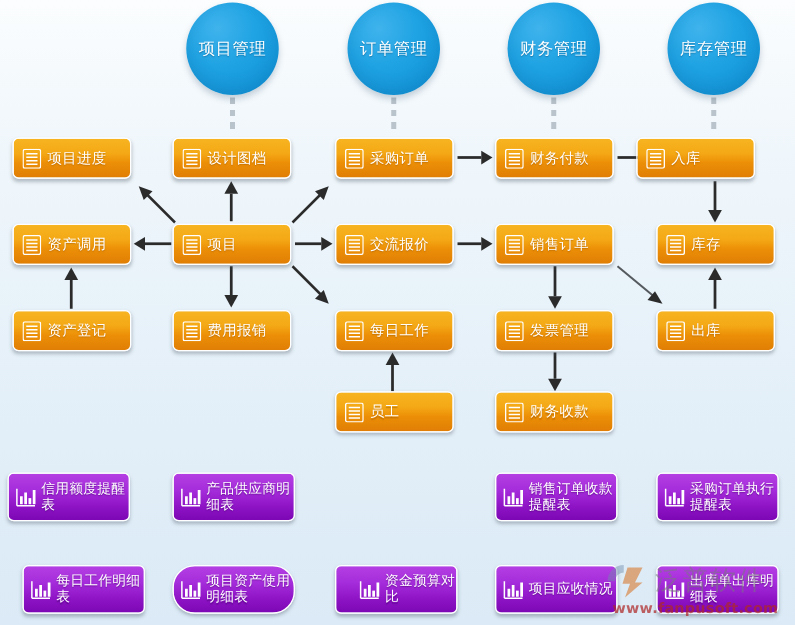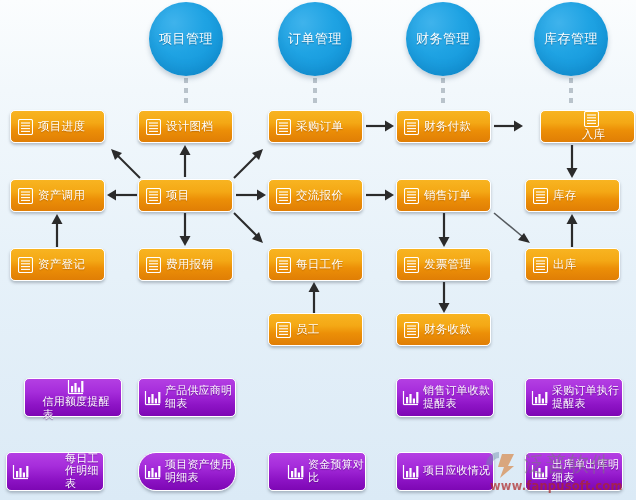--- a/index.html
+++ b/index.html
@@ -254,21 +254,21 @@
         <svg width="15" height="16" viewBox="0 0 15 16">
           <rect x="0.5" y="0.5" width="14" height="15" rx="1.5" fill="none" stroke="#ffffff" stroke-width="1.1"></rect>
           <line x1="3" y1="4" x2="12" y2="4" stroke="#ffffff" stroke-width="1.1"></line>
           <line x1="3" y1="6.8" x2="12" y2="6.8" stroke="#ffffff" stroke-width="1.1"></line>
           <line x1="3" y1="9.6" x2="12" y2="9.6" stroke="#ffffff" stroke-width="1.1"></line>
           <line x1="3" y1="12.4" x2="12" y2="12.4" stroke="#ffffff" stroke-width="1.1"></line>
         </svg>
       </span>
     <span class="lbl">财务付款</span>
   </div>
-  <div class="node" style="left:540px;top:110px;flex-direction:column;">
+  <div class="node" style="left:509px;top:110px;">
     <span class="ico">
         <svg width="15" height="16" viewBox="0 0 15 16">
           <rect x="0.5" y="0.5" width="14" height="15" rx="1.5" fill="none" stroke="#ffffff" stroke-width="1.1"></rect>
           <line x1="3" y1="4" x2="12" y2="4" stroke="#ffffff" stroke-width="1.1"></line>
           <line x1="3" y1="6.8" x2="12" y2="6.8" stroke="#ffffff" stroke-width="1.1"></line>
           <line x1="3" y1="9.6" x2="12" y2="9.6" stroke="#ffffff" stroke-width="1.1"></line>
           <line x1="3" y1="12.4" x2="12" y2="12.4" stroke="#ffffff" stroke-width="1.1"></line>
         </svg>
       </span>
     <span class="lbl">入库</span>
@@ -414,21 +414,21 @@
           <rect x="0.5" y="0.5" width="14" height="15" rx="1.5" fill="none" stroke="#ffffff" stroke-width="1.1"></rect>
           <line x1="3" y1="4" x2="12" y2="4" stroke="#ffffff" stroke-width="1.1"></line>
           <line x1="3" y1="6.8" x2="12" y2="6.8" stroke="#ffffff" stroke-width="1.1"></line>
           <line x1="3" y1="9.6" x2="12" y2="9.6" stroke="#ffffff" stroke-width="1.1"></line>
           <line x1="3" y1="12.4" x2="12" y2="12.4" stroke="#ffffff" stroke-width="1.1"></line>
         </svg>
       </span>
     <span class="lbl">财务收款</span>
   </div>
 
-  <div class="rpt" style="left:24px;top:378px;flex-direction:column;">
+  <div class="rpt" style="left:6px;top:378px;">
     <span class="rico"><svg width="17" height="16" viewBox="0 0 17 16">
           <line x1="1.5" y1="1" x2="1.5" y2="14.5" stroke="#ffffff" stroke-width="1.2"></line>
           <line x1="1.5" y1="14.5" x2="16" y2="14.5" stroke="#ffffff" stroke-width="1.2"></line>
           <rect x="4" y="7" width="2.2" height="6.4" fill="#ffffff"></rect>
           <rect x="7.4" y="4" width="2.2" height="9.4" fill="#ffffff"></rect>
           <rect x="10.8" y="8.5" width="2.2" height="4.9" fill="#ffffff"></rect>
           <rect x="14.2" y="2" width="2.2" height="11.4" fill="#ffffff"></rect>
         </svg></span>
     <span class="lbl">信用额度提醒表</span>
   </div>
@@ -459,21 +459,21 @@
           <line x1="1.5" y1="1" x2="1.5" y2="14.5" stroke="#ffffff" stroke-width="1.2"></line>
           <line x1="1.5" y1="14.5" x2="16" y2="14.5" stroke="#ffffff" stroke-width="1.2"></line>
           <rect x="4" y="7" width="2.2" height="6.4" fill="#ffffff"></rect>
           <rect x="7.4" y="4" width="2.2" height="9.4" fill="#ffffff"></rect>
           <rect x="10.8" y="8.5" width="2.2" height="4.9" fill="#ffffff"></rect>
           <rect x="14.2" y="2" width="2.2" height="11.4" fill="#ffffff"></rect>
         </svg></span>
     <span class="lbl">采购订单执行提醒表</span>
   </div>
 
-  <div class="rpt" style="left:6px;top:452px;gap:32px;">
+  <div class="rpt" style="left:18px;top:452px;">
     <span class="rico"><svg width="17" height="16" viewBox="0 0 17 16">
           <line x1="1.5" y1="1" x2="1.5" y2="14.5" stroke="#ffffff" stroke-width="1.2"></line>
           <line x1="1.5" y1="14.5" x2="16" y2="14.5" stroke="#ffffff" stroke-width="1.2"></line>
           <rect x="4" y="7" width="2.2" height="6.4" fill="#ffffff"></rect>
           <rect x="7.4" y="4" width="2.2" height="9.4" fill="#ffffff"></rect>
           <rect x="10.8" y="8.5" width="2.2" height="4.9" fill="#ffffff"></rect>
           <rect x="14.2" y="2" width="2.2" height="11.4" fill="#ffffff"></rect>
         </svg></span>
     <span class="lbl">每日工作明细表</span>
   </div>

